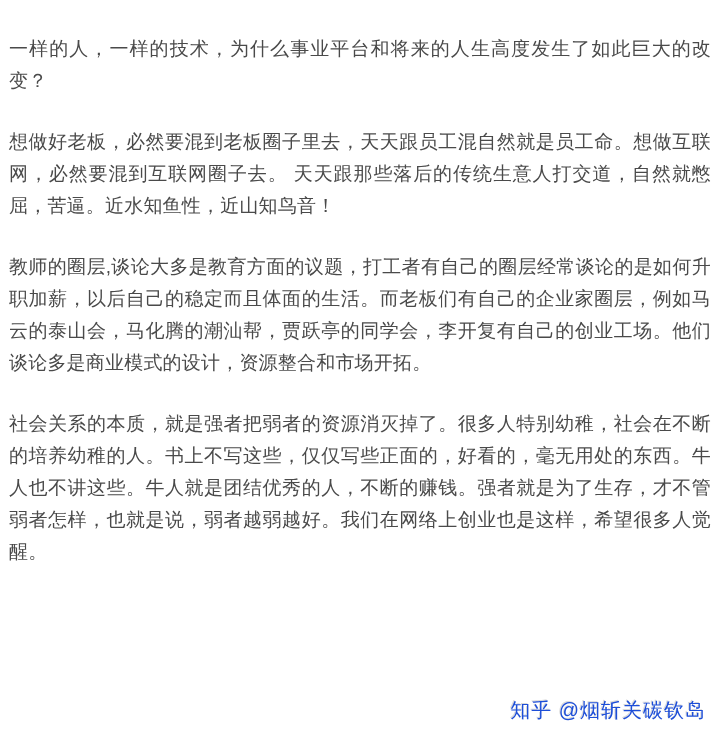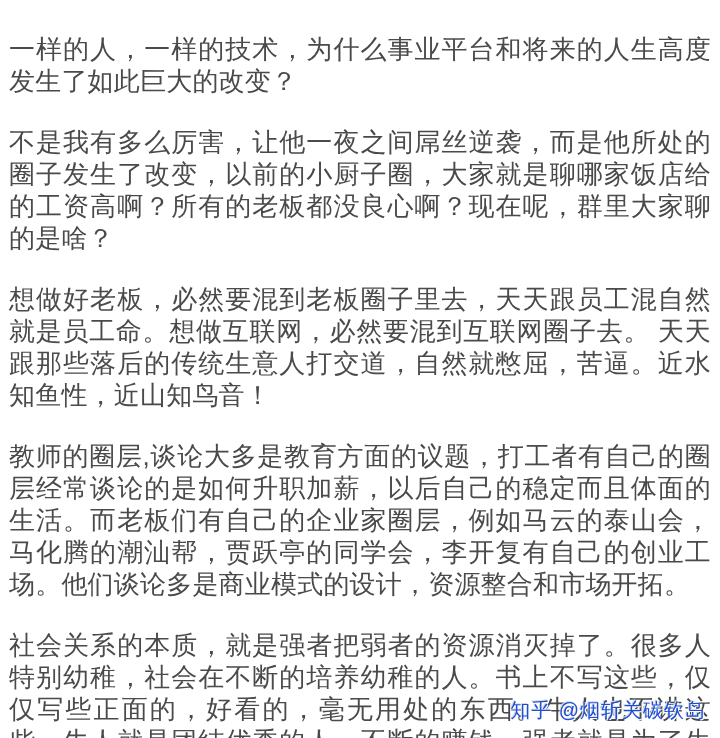--- a/index.html
+++ b/index.html
@@ -12,21 +12,21 @@
     height: 738px;
     position: relative;
     overflow: hidden;
     font-family: "Liberation Sans", sans-serif;
   }
   .article-content {
     padding: 33px 9px 0 9px;
   }
   .article-content p {
     margin: 0 0 29px 0;
-    font-size: 26px;
+    font-size: 19px;
     line-height: 32px;
     color: #4a4a4a;
     letter-spacing: 0.2px;
     text-align: justify;
     text-justify: inter-ideograph;
   }
   .watermark {
     position: absolute;
     top: 697px;
     right: 14px;
@@ -37,19 +37,18 @@
     letter-spacing: 1px;
     white-space: nowrap;
     user-select: none;
   }
 </style>
 </head>
 <body>
 
 <div class="article-content">
   <p>一样的人，一样的技术，为什么事业平台和将来的人生高度发生了如此巨大的改变？</p>
-  <p>不是我有多么厉害，让他一夜之间屌丝逆袭，而是他所处的圈子发生了改变，以前的小厨子圈，大家就是聊哪家饭店给的工资高啊？所有的老板都没良心啊？现在呢，群里大家聊的是啥？</p>
   <p>想做好老板，必然要混到老板圈子里去，天天跟员工混自然就是员工命。想做互联网，必然要混到互联网圈子去。 天天跟那些落后的传统生意人打交道，自然就憋屈，苦逼。近水知鱼性，近山知鸟音！</p>
   <p>教师的圈层,谈论大多是教育方面的议题，打工者有自己的圈层经常谈论的是如何升职加薪，以后自己的稳定而且体面的生活。而老板们有自己的企业家圈层，例如马云的泰山会，马化腾的潮汕帮，贾跃亭的同学会，李开复有自己的创业工场。他们谈论多是商业模式的设计，资源整合和市场开拓。</p>
   <p>社会关系的本质，就是强者把弱者的资源消灭掉了。很多人特别幼稚，社会在不断的培养幼稚的人。书上不写这些，仅仅写些正面的，好看的，毫无用处的东西。牛人也不讲这些。牛人就是团结优秀的人，不断的赚钱。强者就是为了生存，才不管弱者怎样，也就是说，弱者越弱越好。我们在网络上创业也是这样，希望很多人觉醒。</p>
 </div>
 
 <div class="watermark">知乎 @烟斩关碳钦岛</div>
 
 </body></html>

